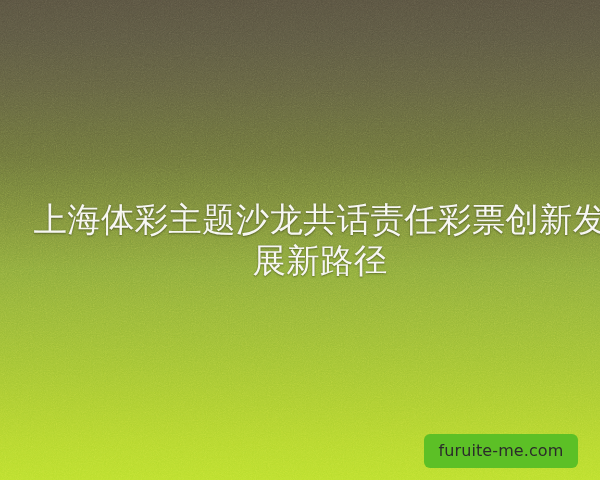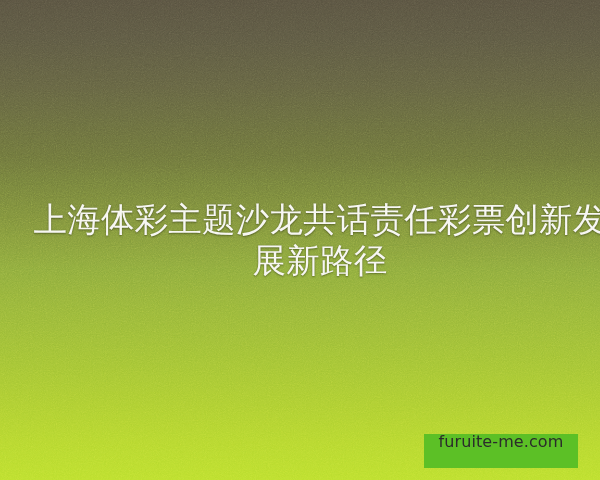--- a/index.html
+++ b/index.html
@@ -84,22 +84,24 @@
 
   
   .watermark {
     position: absolute;
     left: 424px;
     top: 434px;
     width: 154px;
     height: 34px;
     background: #5cc026;
     display: flex;
+    align-items: center;
     justify-content: center;
     box-sizing: border-box;
+    border-radius: 6px;
   }
 
   .watermark-label {
     font-family: "DejaVu Sans", "Liberation Sans", sans-serif;
     font-size: 16px;
     font-weight: 400;
     letter-spacing: 0.1px;
     color: #2b2b2b;
     line-height: 1;
     white-space: nowrap;

